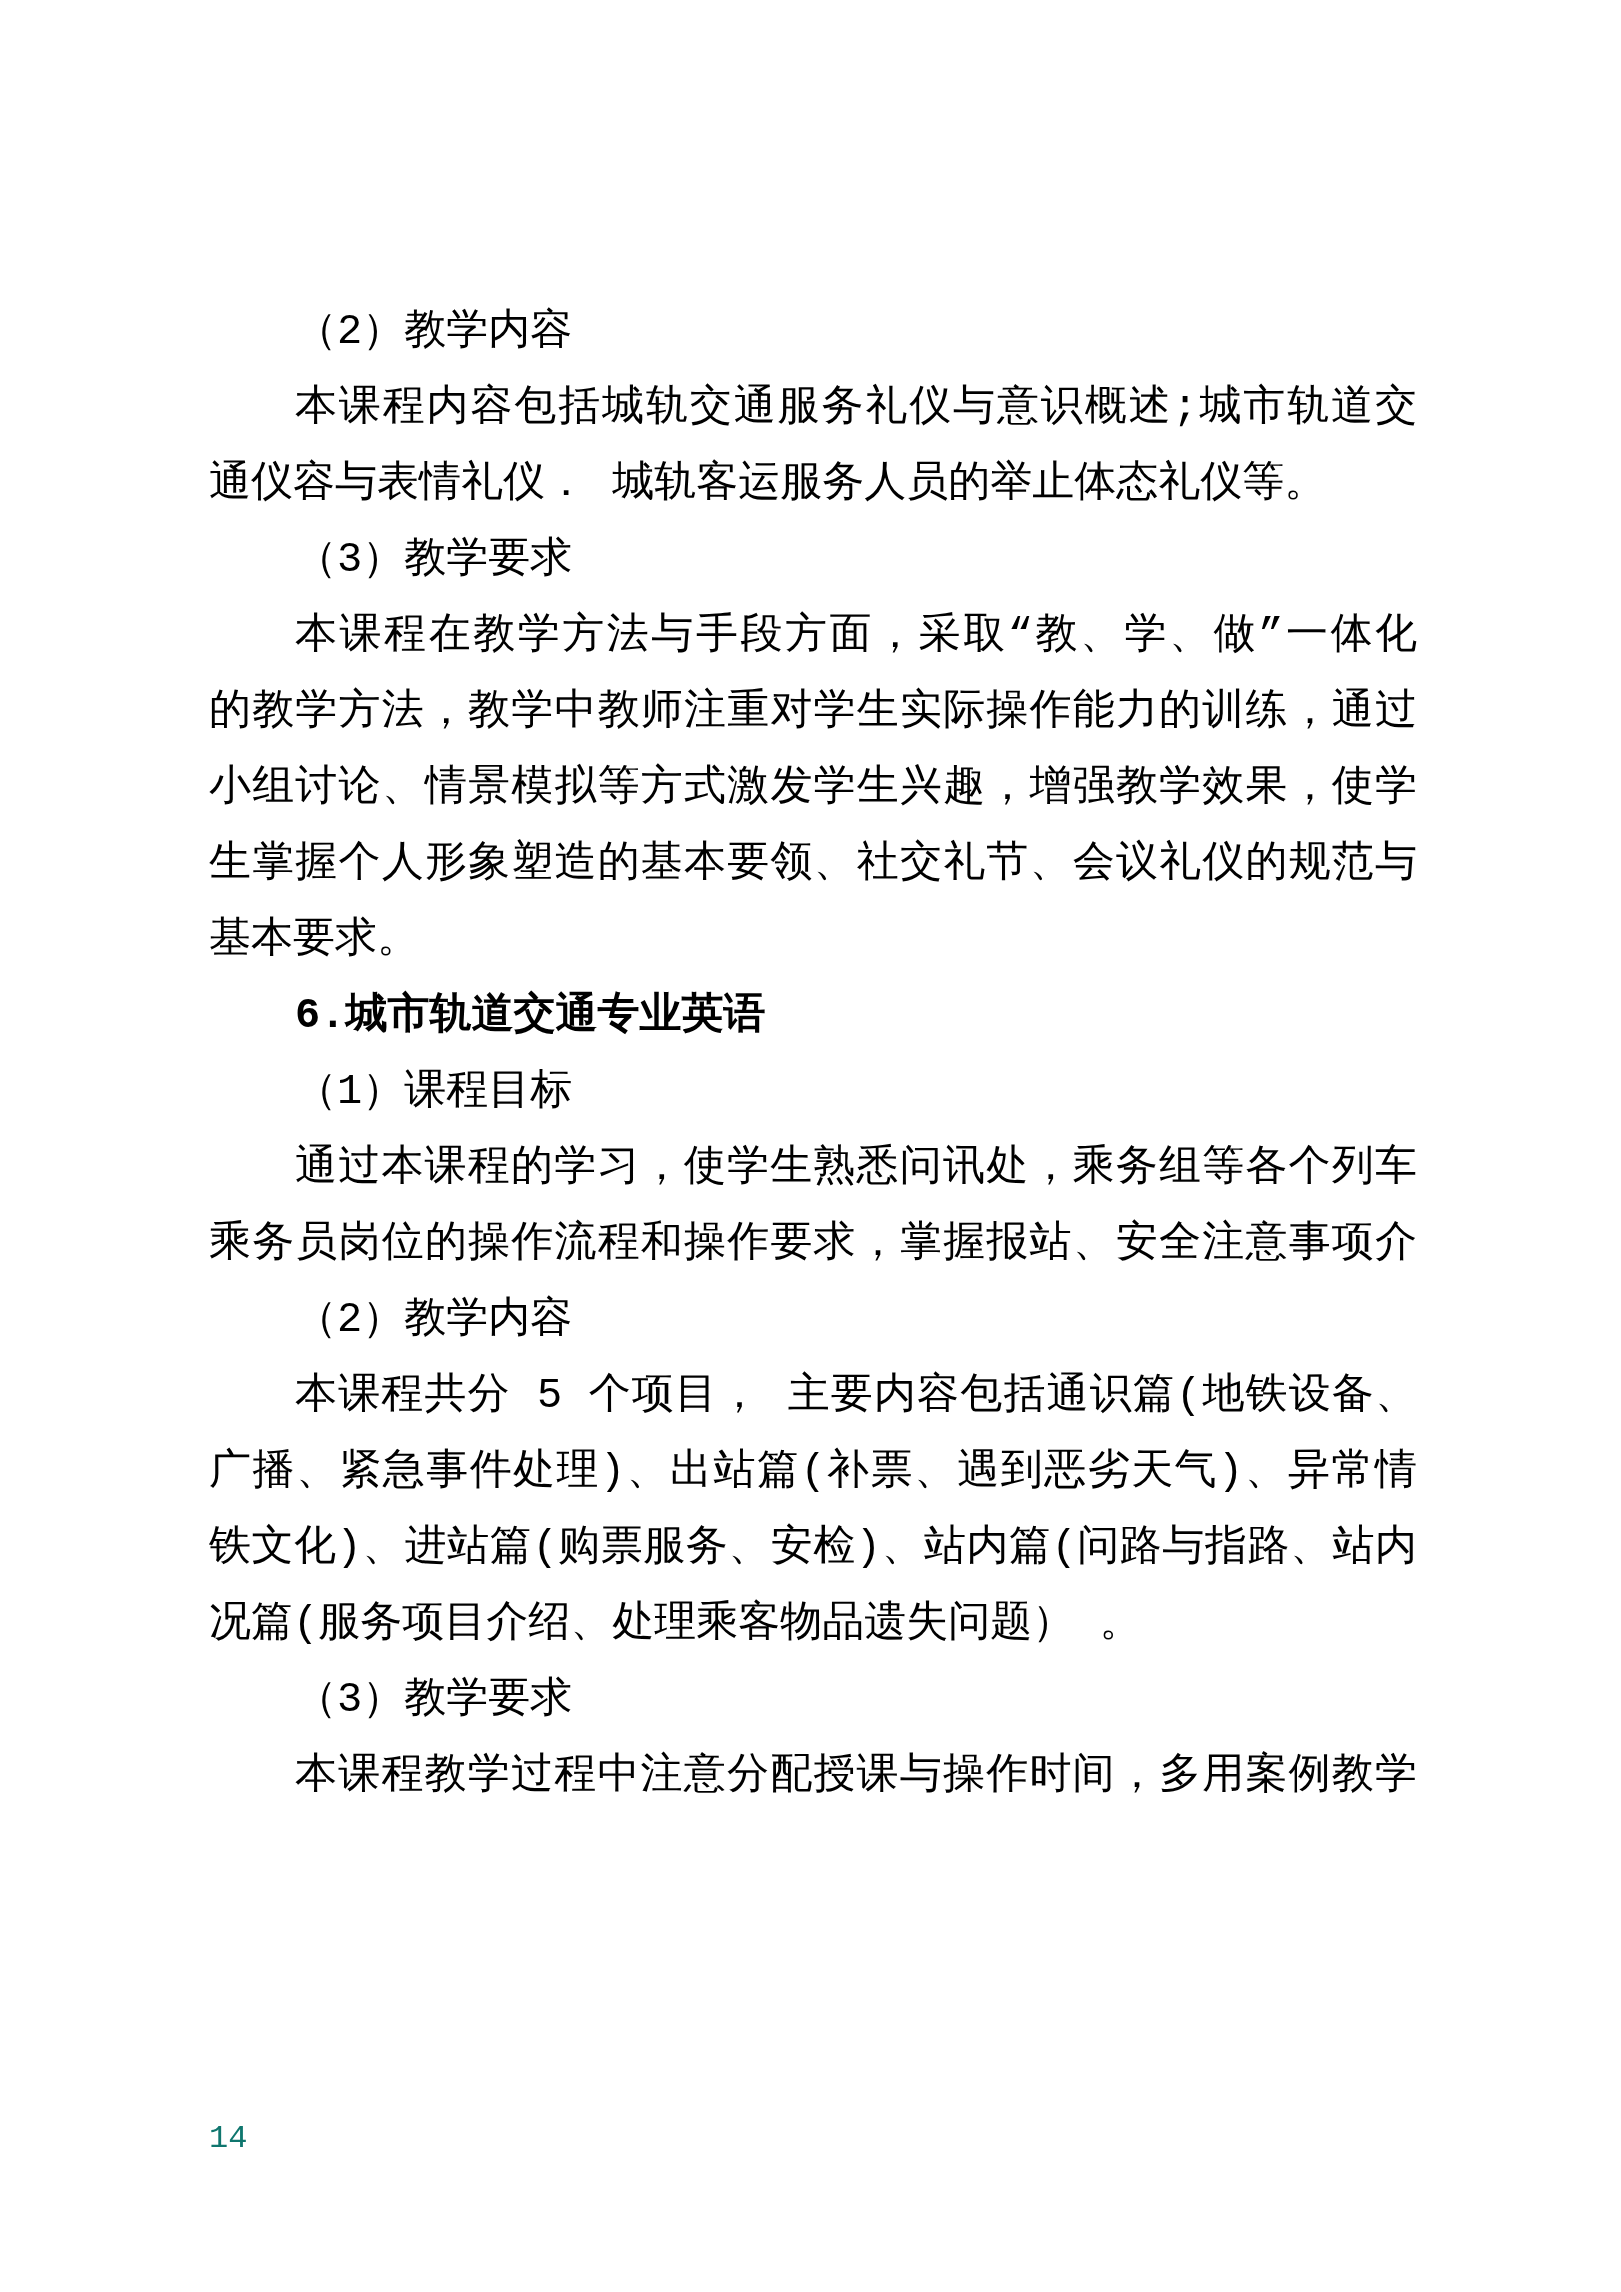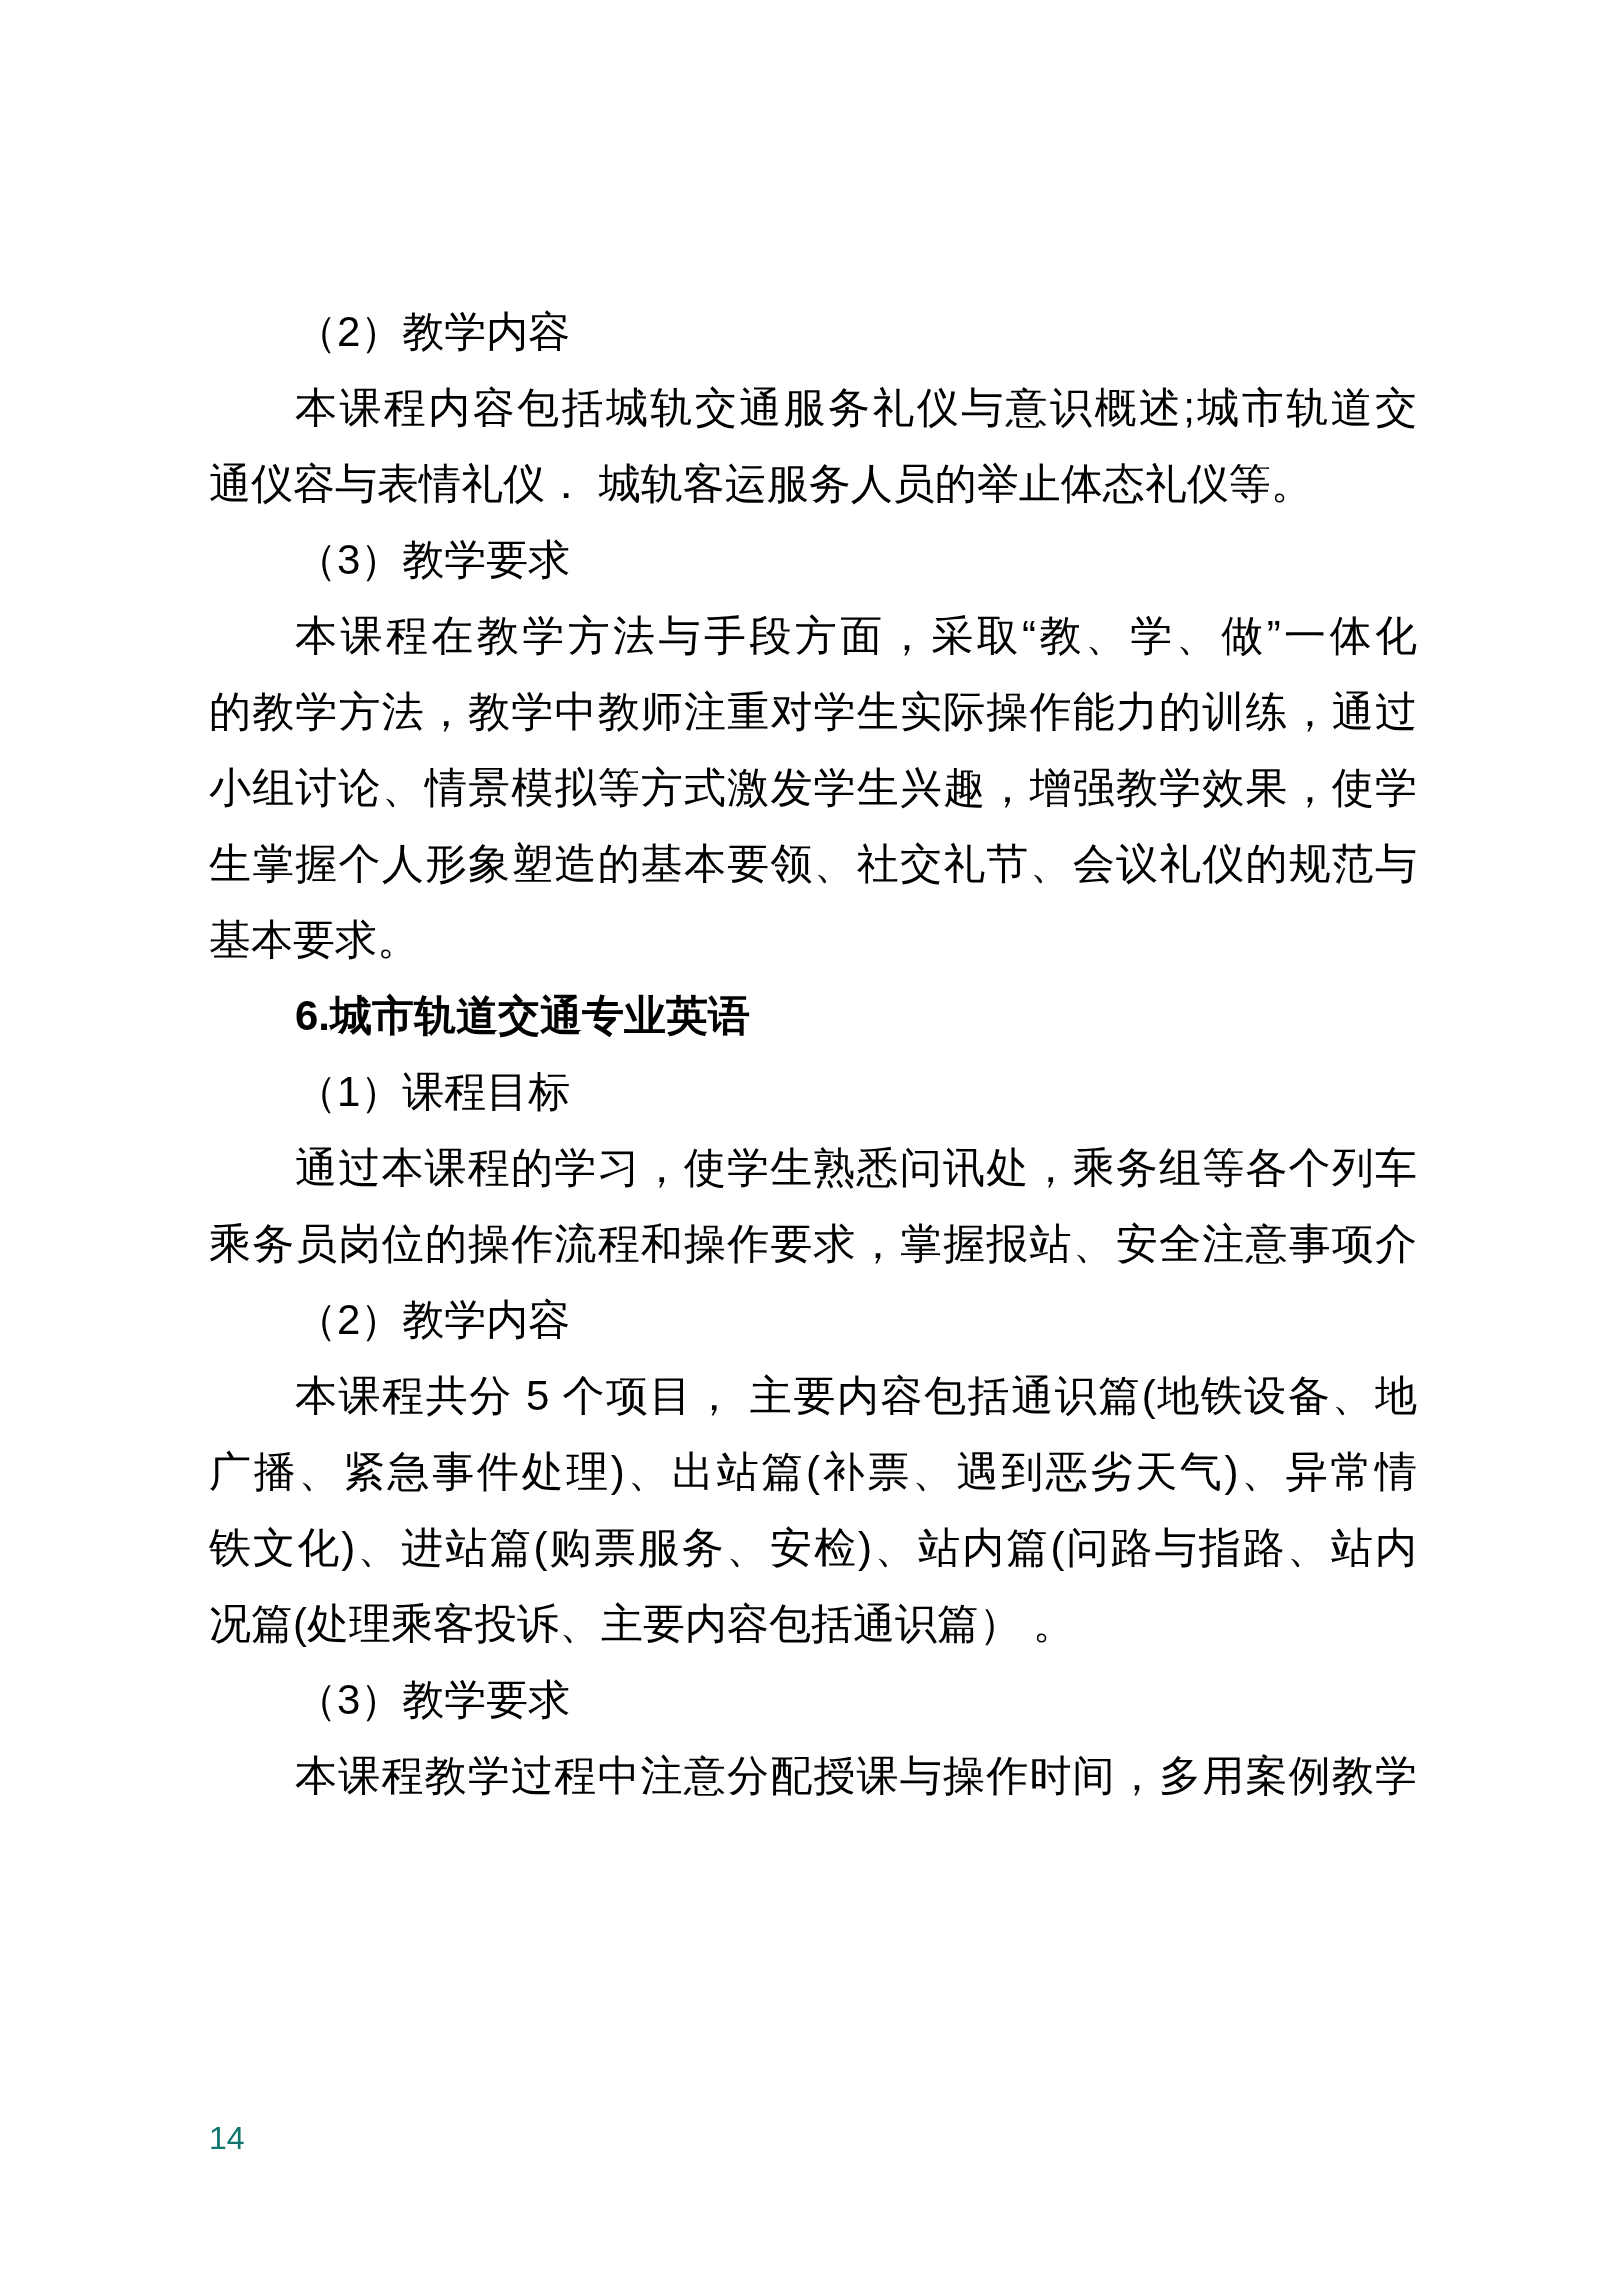--- a/index.html
+++ b/index.html
@@ -2,21 +2,21 @@
 <html><head>
 <meta charset="utf-8">
 <style>
   html,body{margin:0;padding:0;background:#ffffff;}
   .page{
     position:relative;
     width:1621px;
     height:2195px;
     background:#ffffff;
     color:#000000;
-    font-family:Liberation Sans, sans-serif;
+    font-family:Liberation Mono, monospace;
     overflow:hidden;
   }
   .doc{
     position:absolute;
     left:209px;
     top:294px;
     width:1208px;
   }
   .line{
     height:76px;
@@ -62,19 +62,19 @@
       <div class="line">生掌握个人形象塑造的基本要领、社交礼节、会议礼仪的规范与</div>
       <div class="line plain">基本要求。</div>
       <div class="line plain indent bold">6.城市轨道交通专业英语</div>
       <div class="line plain indent">（1）课程目标</div>
       <div class="line indent">通过本课程的学习，使学生熟悉问讯处，乘务组等各个列车</div>
       <div class="line">乘务员岗位的操作流程和操作要求，掌握报站、安全注意事项介</div>
       <div class="line plain indent">（2）教学内容</div>
       <div class="line indent">本课程共分 5 个项目， 主要内容包括通识篇(地铁设备、地</div>
       <div class="line">广播、紧急事件处理)、出站篇(补票、遇到恶劣天气)、异常情</div>
       <div class="line">铁文化)、进站篇(购票服务、安检)、站内篇(问路与指路、站内</div>
-      <div class="line plain">况篇(处理乘客投诉、主要内容包括通识篇） 。</div>
+      <div class="line plain">况篇(服务项目介绍、处理乘客物品遗失问题） 。</div>
       <div class="line plain indent">（3）教学要求</div>
       <div class="line indent">本课程教学过程中注意分配授课与操作时间，多用案例教学</div>
     </div>
   <div class="pageno">14</div>
 </div>
 
 
 </body></html>

